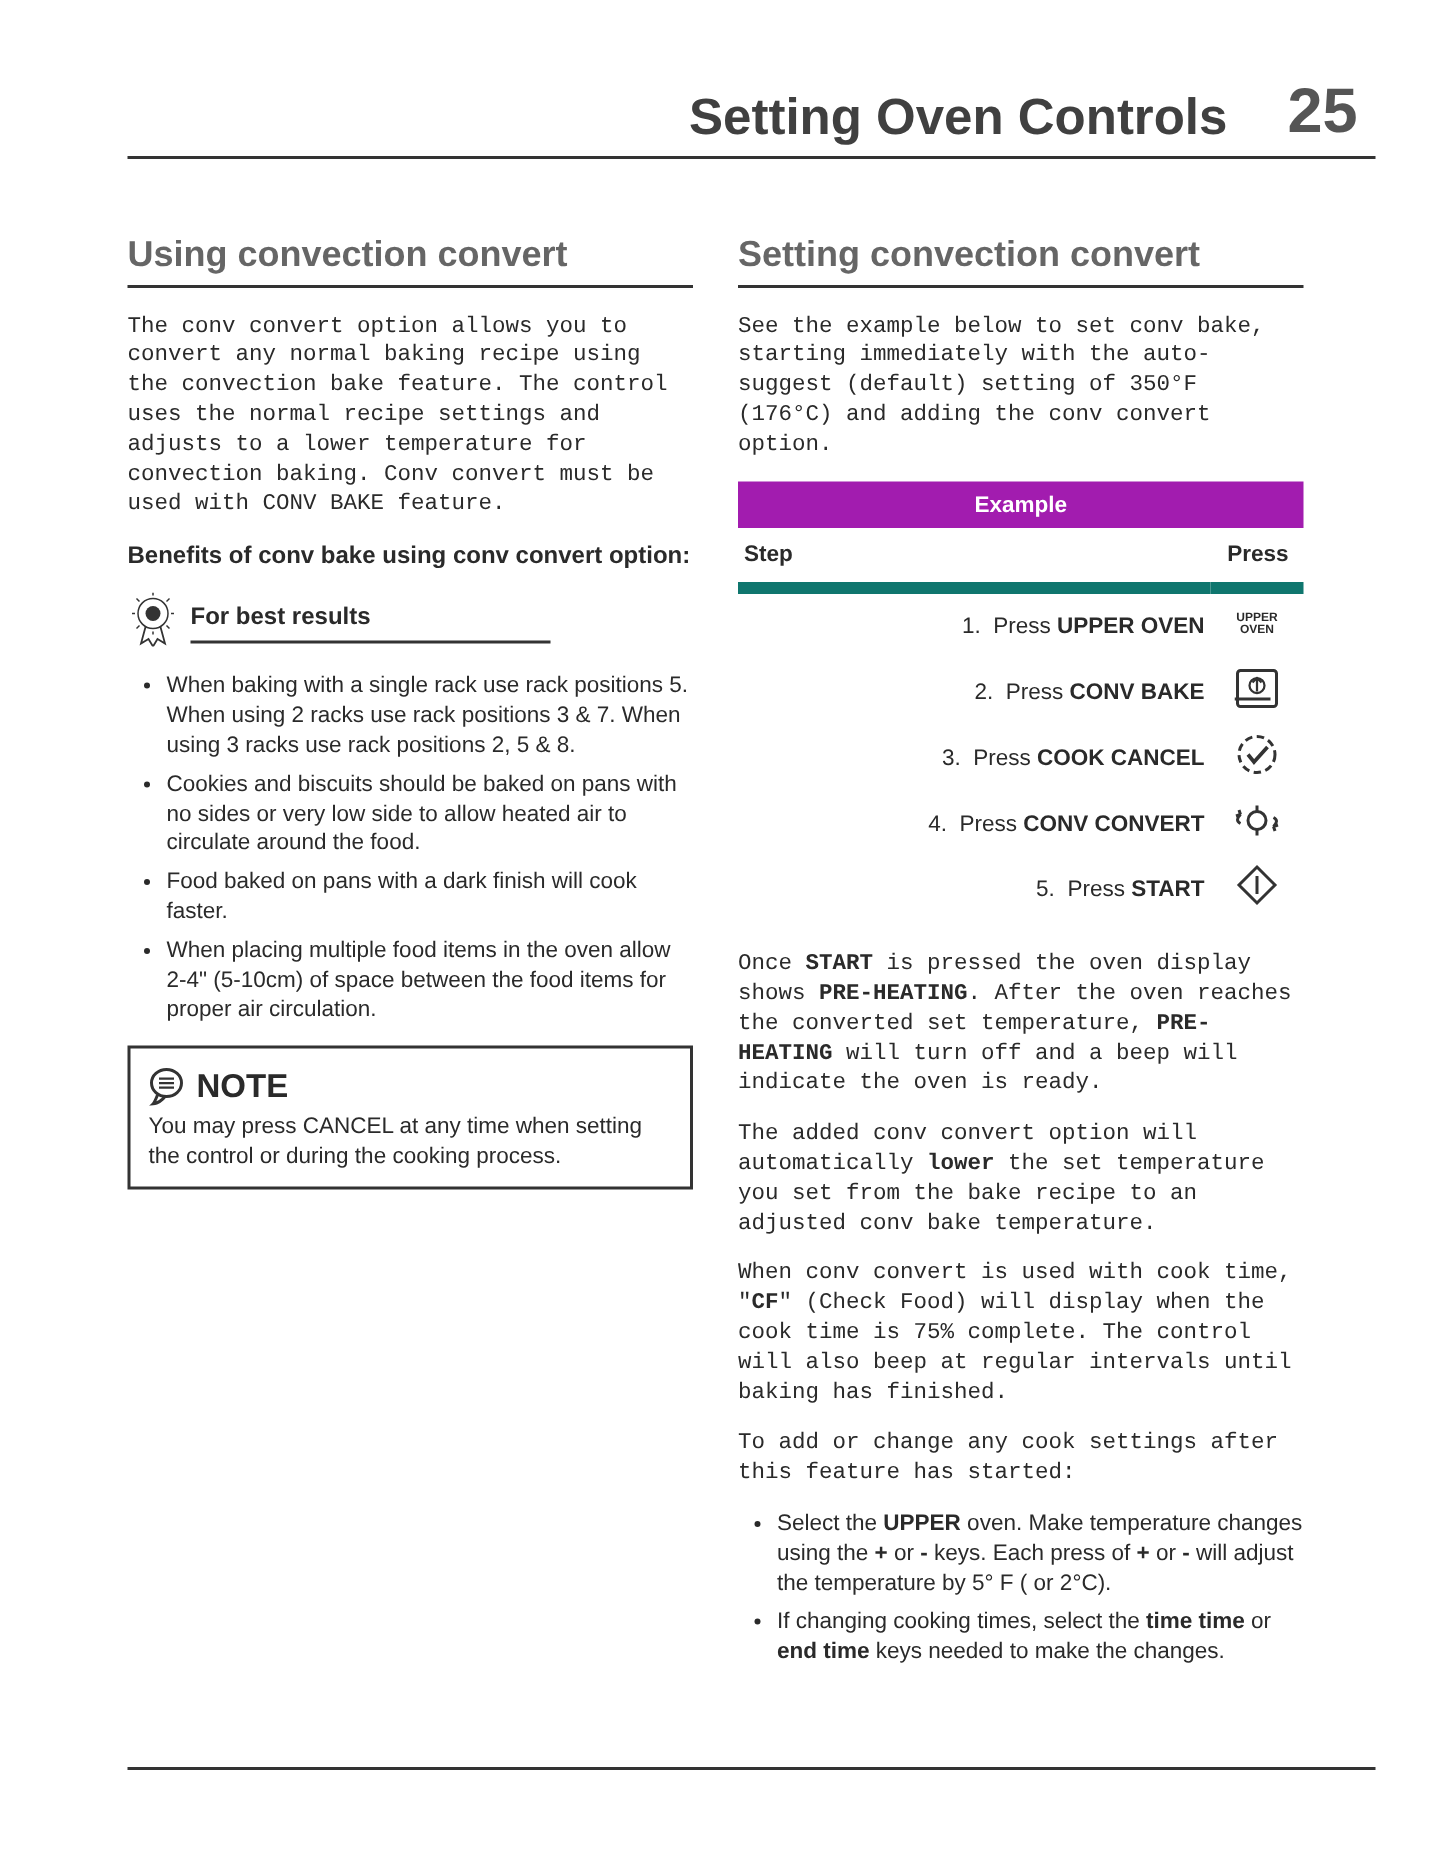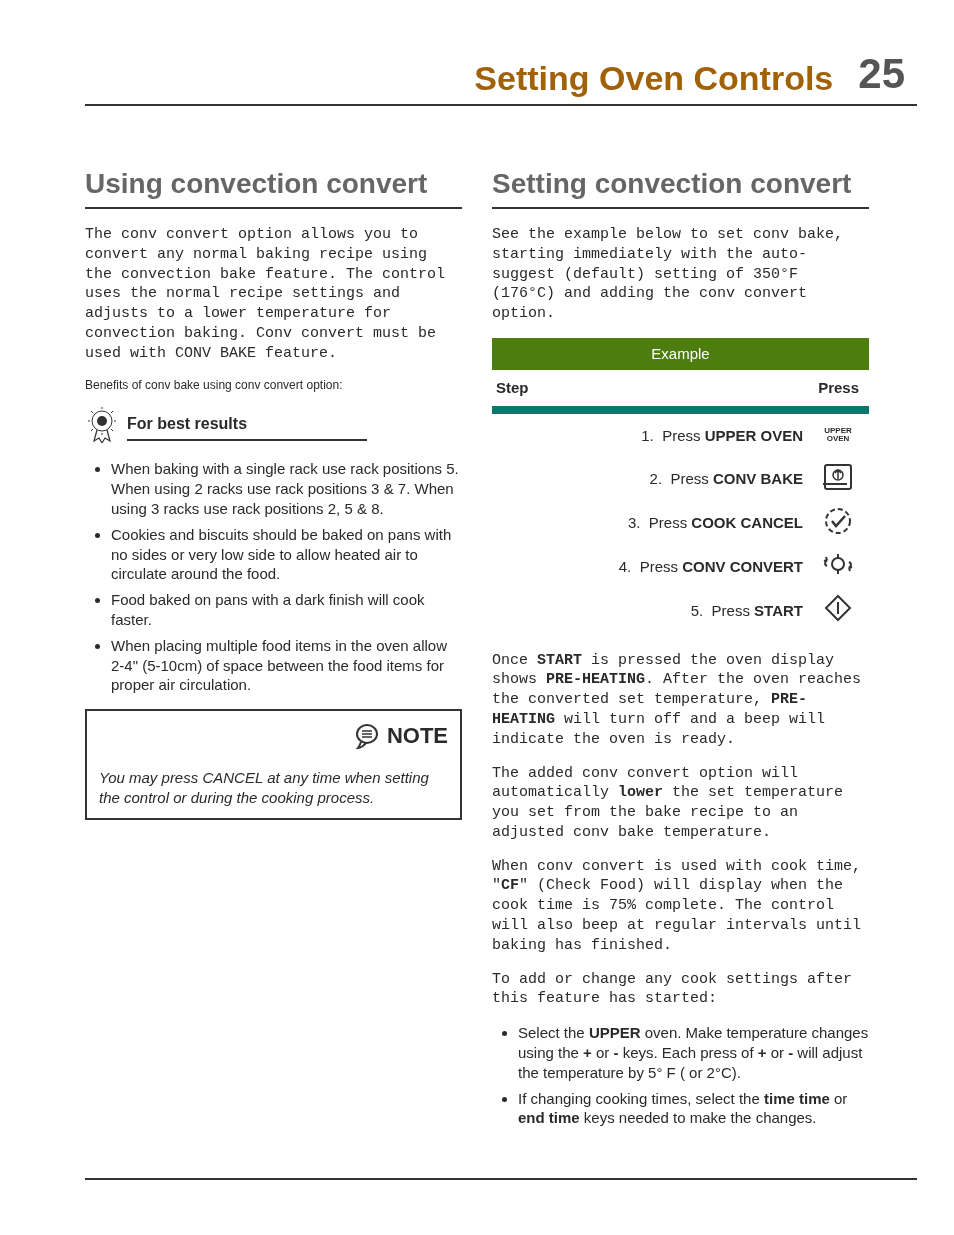--- a/index.html
+++ b/index.html
@@ -17,57 +17,57 @@
     display:flex;
     align-items:flex-end;
     justify-content:flex-end;
     padding-bottom:6px;
     margin-top:10px;
     margin-right:-48px;
   }
   .topbar .title{
     font-size:34px;
     font-weight:bold;
-    color:#a16207;
-    margin-right:13px;
+    color:#404040;
+    margin-right:28px;
   }
   .topbar .pagenum{
     font-size:42px;
     font-weight:bold;
     color:#555;
     padding:0 12px;
   }
   .cols{
     display:flex;
     gap:30px;
     margin-top:44px;
   }
   .col{flex:1; font-size:15px; line-height:1.32;}
   h2.colhead{
-    font-size:28px;
+    font-size:24px;
     font-weight:bold;
     color:#666;
-    margin:16px 0 4px 0;
+    margin:4px 0 4px 0;
   }
   .hr-under{border-bottom:2px solid #333; margin-bottom:16px;}
   p{margin:4px 0 14px 0;font-family:Liberation Mono, monospace;}
-  .sub{font-weight:normal; font-size:12px; margin:6px 0 8px 0;}
+  .sub{font-weight:bold; font-size:16px; margin:6px 0 8px 0;}
   ul.b{margin:0 0 14px 0; padding-left:26px;}
   ul.b li{margin-bottom:6px;}
   .besthead{
     display:flex; align-items:center; gap:8px;
     font-weight:bold; font-size:16px;
     margin:14px 0 4px 0;
   }
   .besthead .txt{position:relative; top:-2px;}
   .notebox{border:2px solid #333; padding:10px 12px; margin-top:10px;}
-  .notehead{display:flex; align-items:center; gap:6px;justify-content:flex-end;}
+  .notehead{display:flex; align-items:center; gap:6px;}
   .notehead .lbl{font-size:22px; font-weight:bold;}
   table.ex{width:100%; border-collapse:collapse; margin:8px 0 18px 0;}
-  table.ex th.exlabel{background:#4d7c0f; color:#fff; font-weight:normal; text-align:center; padding:6px 0;}
+  table.ex th.exlabel{background:#a21caf; color:#fff; font-weight:bold; text-align:center; padding:6px 0;}
   table.ex tr.hdr td{border-bottom:8px solid #0f766e; font-weight:bold; padding:8px 4px;}
   table.ex td.step{padding:12px 4px 12px 8px; vertical-align:middle;text-align:right;}
   table.ex td.press{width:60px; text-align:center; vertical-align:middle;}
   .iconbox{display:inline-block;}
   .uo{font-size:8px; font-weight:bold; line-height:1; text-align:center;}
   .strong{font-weight:bold;}
   .bottomrule{position:absolute; left:85px; right:37px; bottom:55px; border-bottom:2px solid #333;}
   svg{display:block;}
   .ribbon svg{display:inline-block; vertical-align:middle;}
 </style>
@@ -124,21 +124,21 @@
             <svg width="26" height="26" viewBox="0 0 26 26">
               <ellipse cx="12" cy="11" rx="10" ry="9" fill="none" stroke="#333" stroke-width="2"></ellipse>
               <path d="M6 19 Q4 24 3 25 Q8 24 11 20" fill="none" stroke="#333" stroke-width="2"></path>
               <line x1="7" y1="8" x2="17" y2="8" stroke="#333" stroke-width="1.5"></line>
               <line x1="7" y1="11" x2="17" y2="11" stroke="#333" stroke-width="1.5"></line>
               <line x1="7" y1="14" x2="17" y2="14" stroke="#333" stroke-width="1.5"></line>
             </svg>
           </span>
           <span class="lbl">NOTE</span>
         </div>
-        <div style="margin-top:18px;font-style:italic;">You may press CANCEL at any time when setting the control or during the cooking process.</div>
+        <div style="margin-top:3px;">You may press CANCEL at any time when setting the control or during the cooking process.</div>
       </div>
     </div>
 
     <div class="col">
       <h2 class="colhead">Setting convection convert</h2>
       <div class="hr-under"></div>
       <p>See the example below to set conv bake, starting immediately with the auto-suggest (default) setting of 350°F (176°C) and adding the conv convert option.</p>
 
       <table class="ex">
         <tbody>

